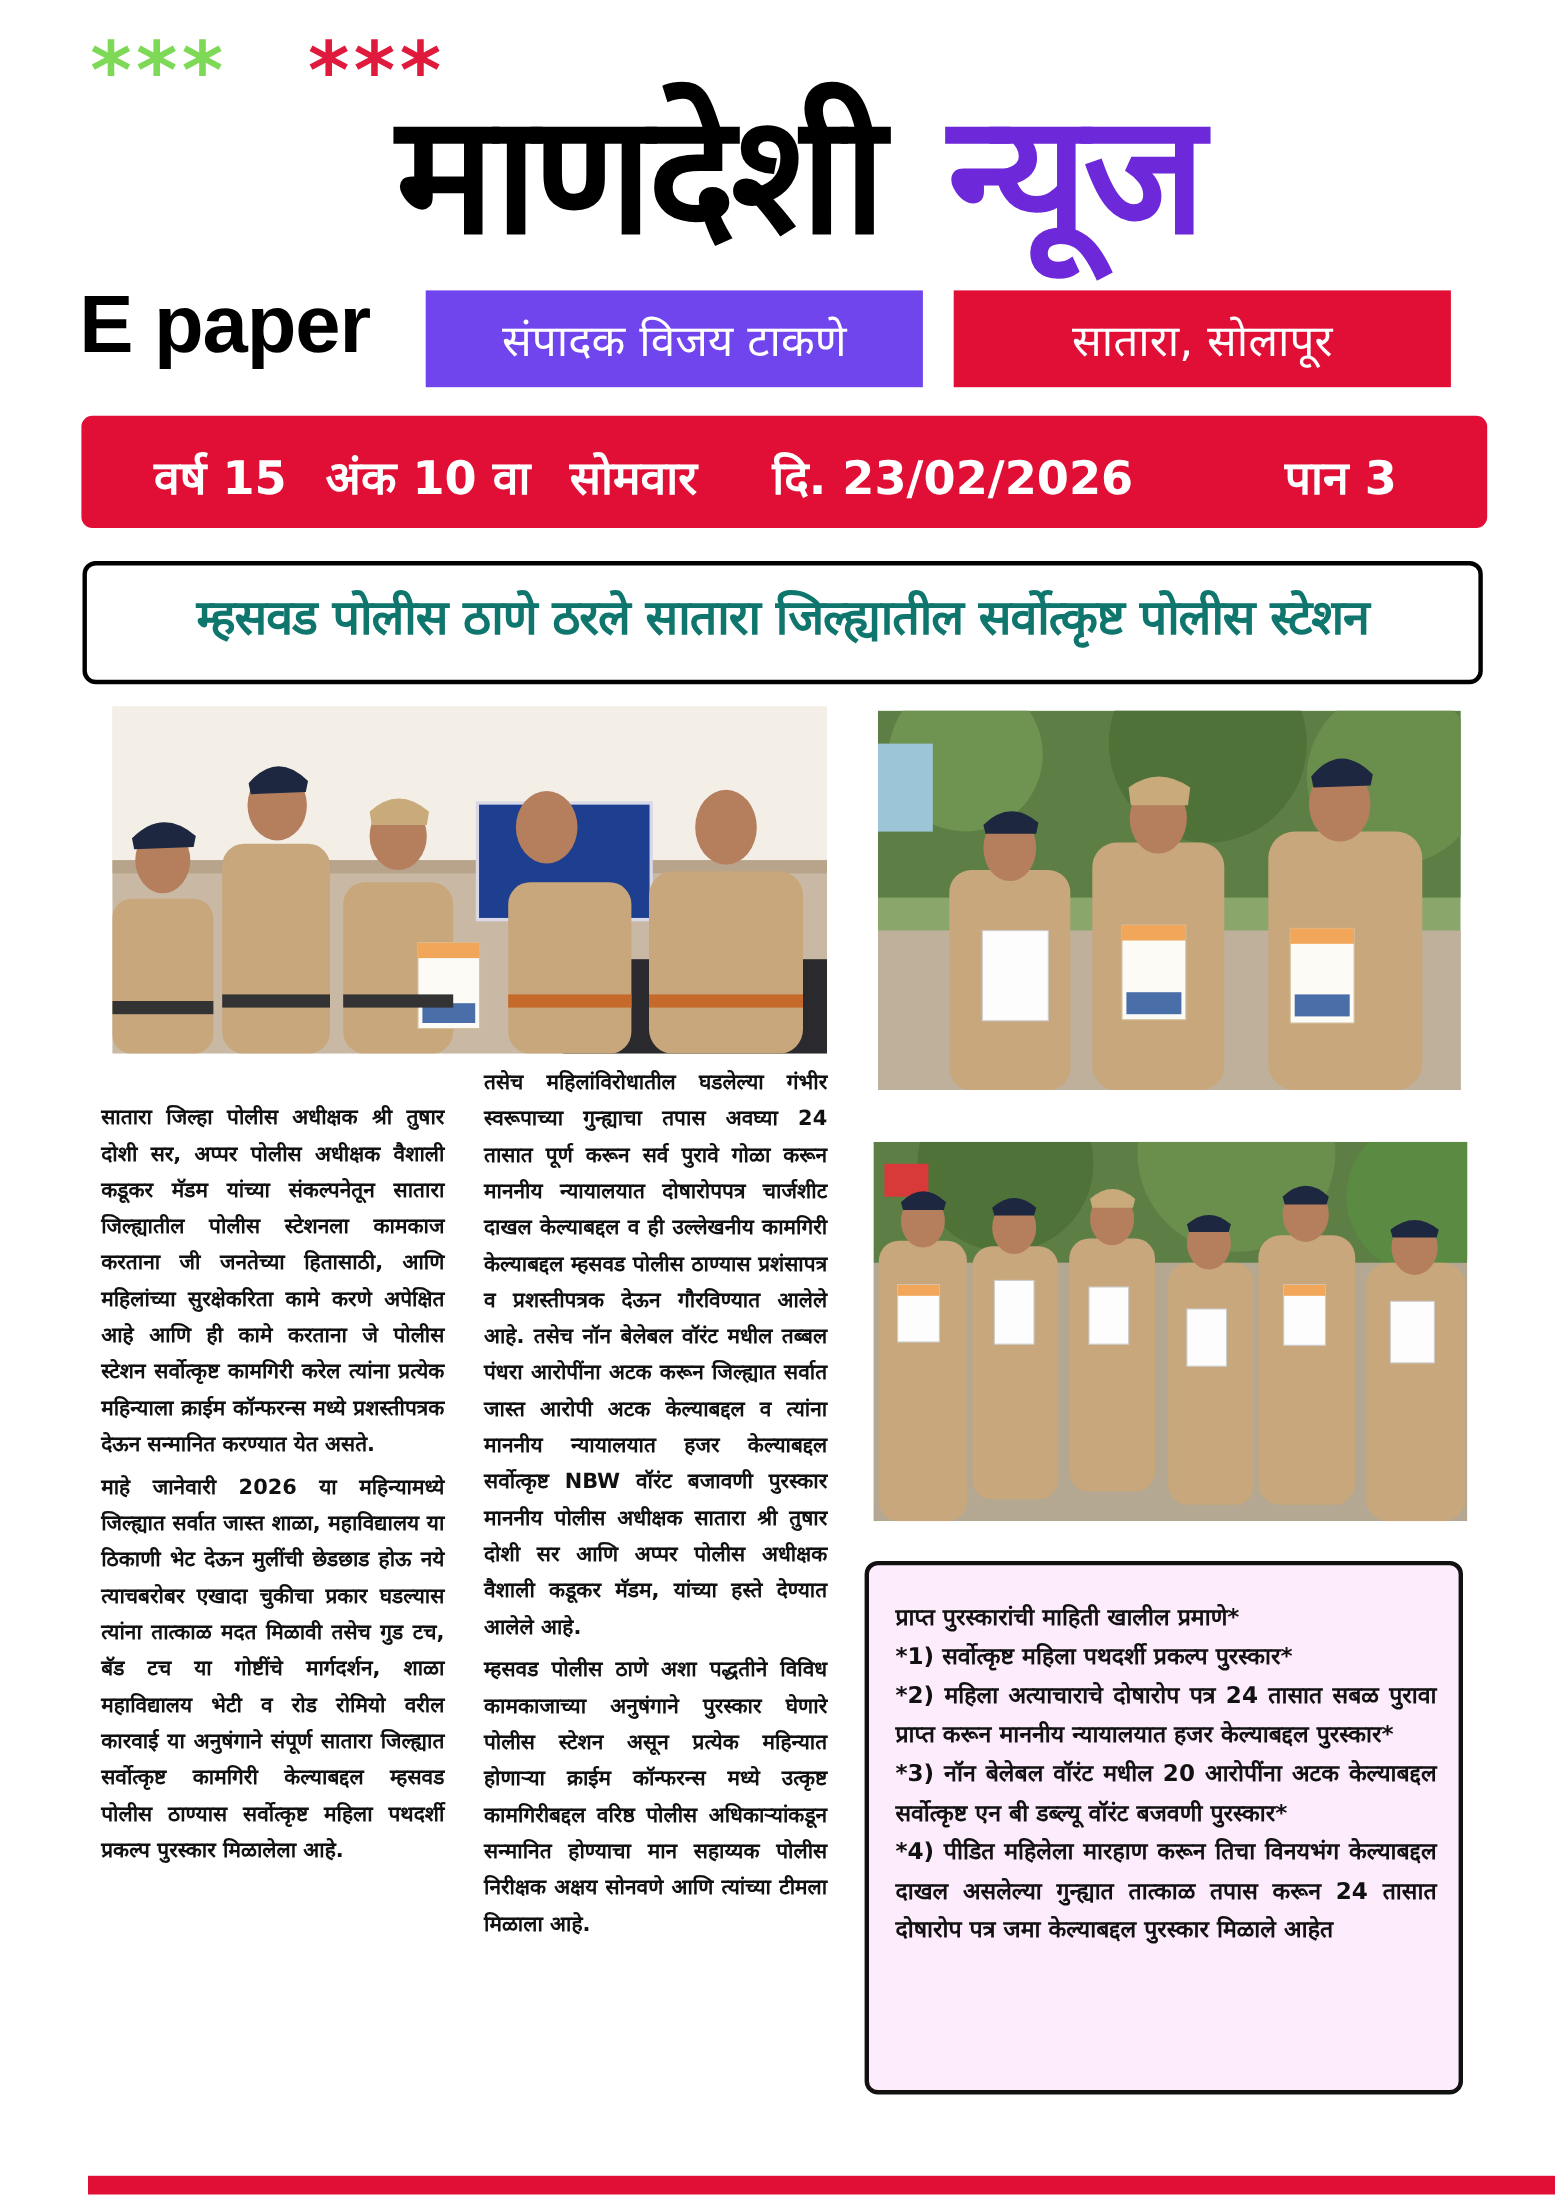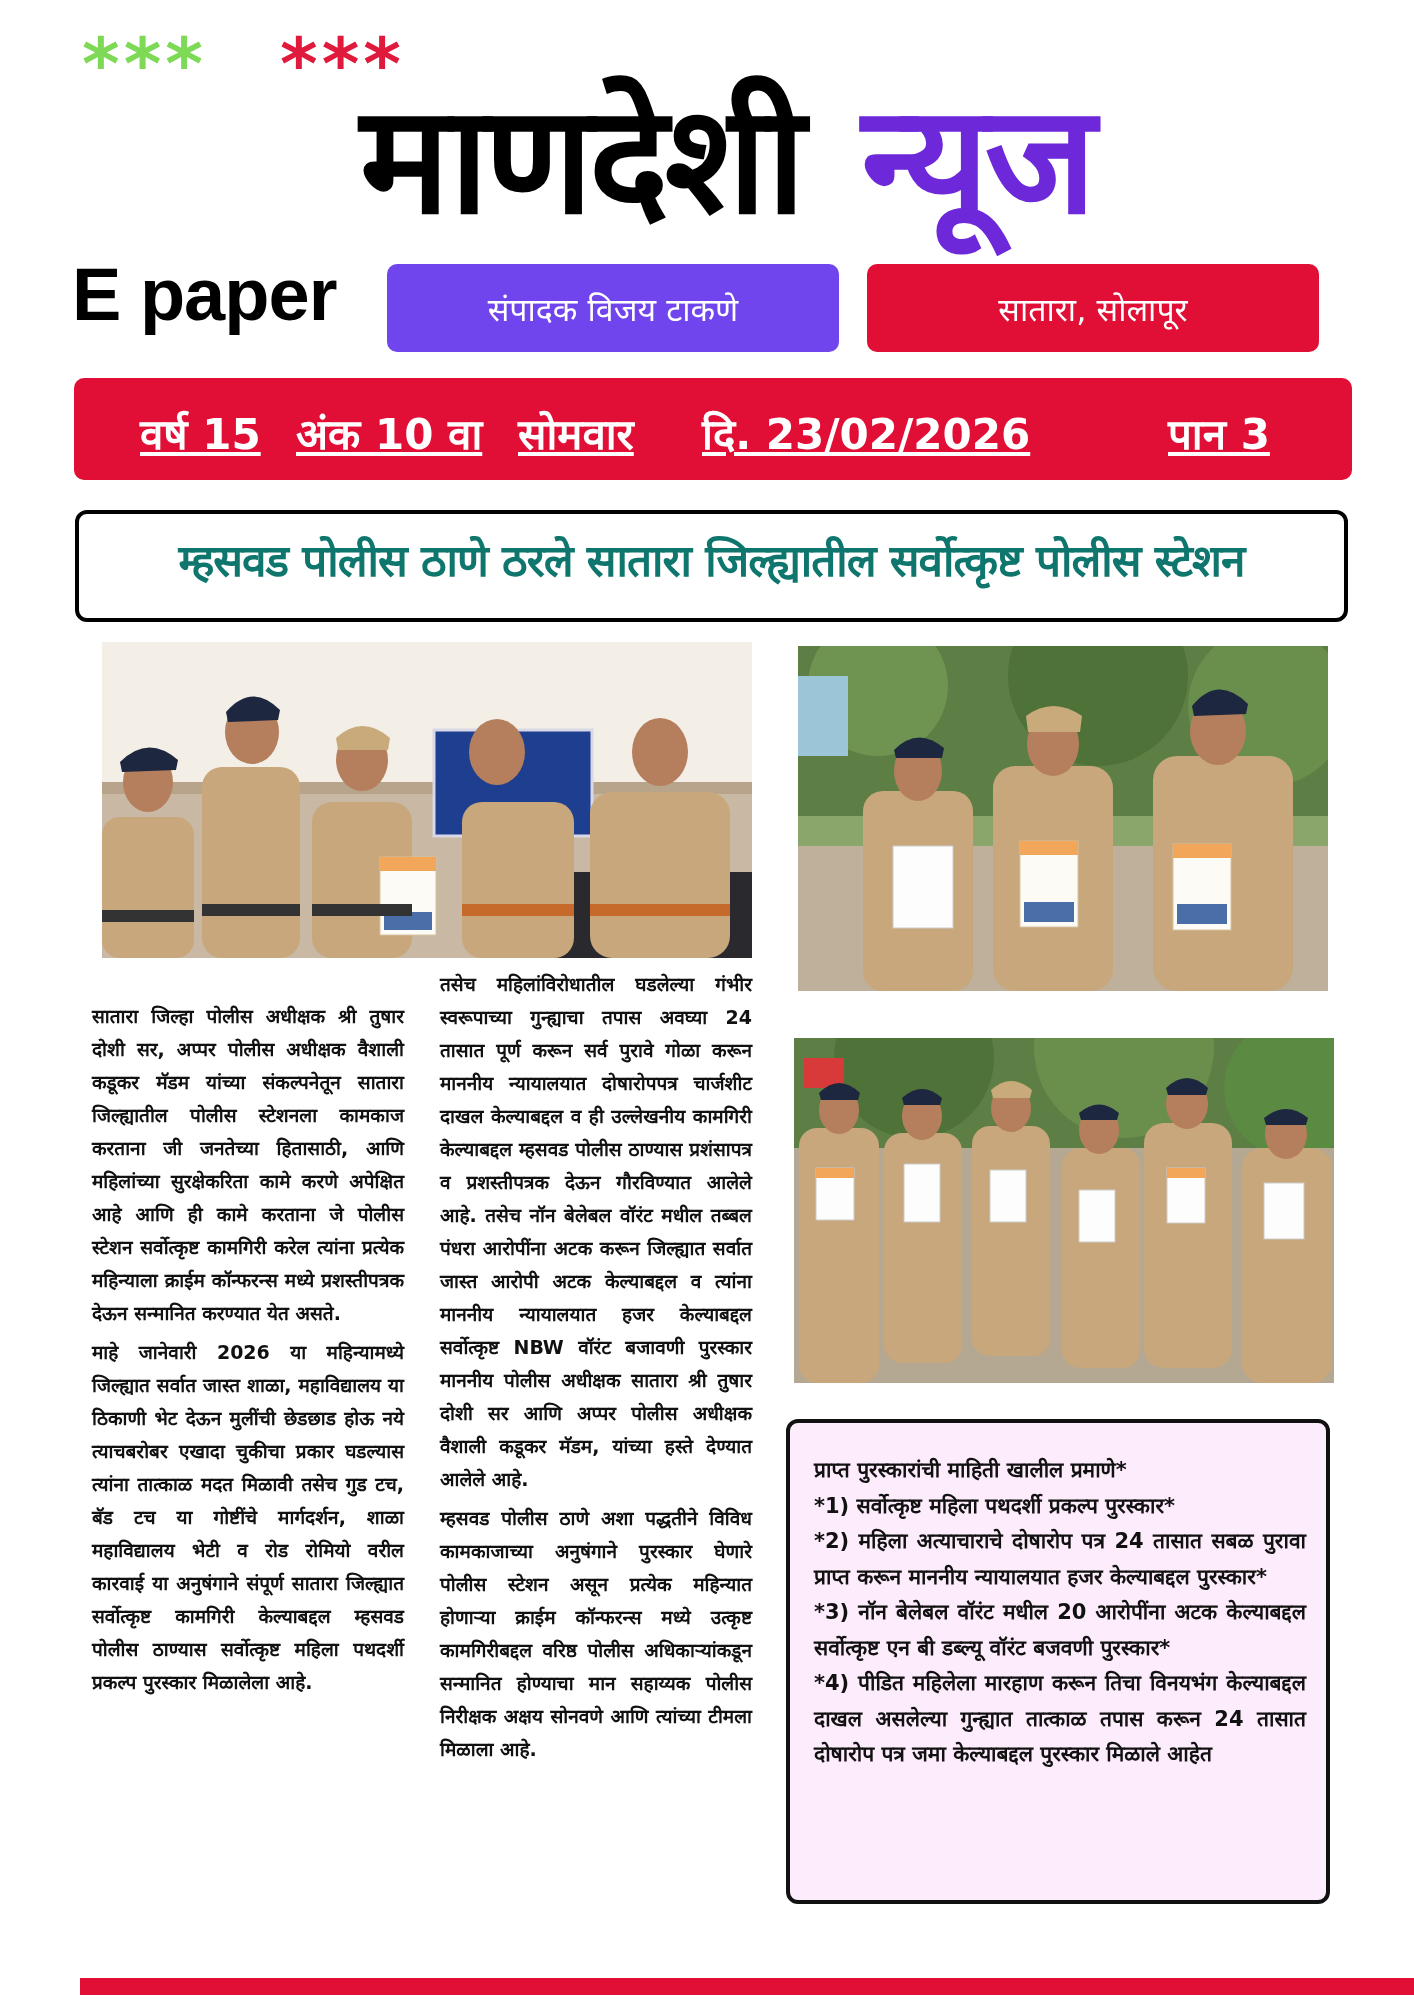--- a/index.html
+++ b/index.html
@@ -9,26 +9,26 @@
   .stars { position: absolute; top: 28px; font-size: 72px; font-weight: 900; letter-spacing: 4px; line-height: 1; font-family: "DejaVu Sans", sans-serif; }
   .stars.green { left: 82px; color: #7ed957; }
   .stars.red { left: 280px; color: #e01a3c; }
 
   .masthead { position: absolute; top: 70px; left: 360px; width: 900px; height: 180px; display: flex; align-items: center; }
   .mast-black { font-size: 150px; font-weight: 900; color: #000; line-height: 1; letter-spacing: -4px; font-family: "DejaVu Sans", sans-serif; }
   .mast-blue { font-size: 150px; font-weight: 900; color: #6d28d9; line-height: 1; margin-left: 60px; letter-spacing: -4px; font-family: "DejaVu Sans", sans-serif; }
 
   .epaper { position: absolute; top: 258px; left: 72px; font-size: 74px; font-weight: 700; color: #000; font-family: "Liberation Sans", sans-serif; letter-spacing: -1px; line-height: 1; }
 
-  .pill { position: absolute; top: 264px; height: 88px; border-radius: 10px; display: flex; align-items: center; justify-content: center; color: #fff; font-size: 32px; font-family: "DejaVu Sans", sans-serif; }
+  .pill { position: absolute; top: 264px; height: 88px; border-radius: 0; display: flex; align-items: center; justify-content: center; color: #fff; font-size: 40px; font-family: "DejaVu Sans", sans-serif; }
   .pill.editor { left: 387px; width: 452px; background: #7145ee; }
   .pill.place { left: 867px; width: 452px; background: #e10e35; }
 
   .issue-bar { position: absolute; top: 378px; left: 74px; width: 1278px; height: 102px; background: #e10e35; border-radius: 10px; color: #fff; font-weight: 700; font-size: 42px; font-family: "DejaVu Sans", sans-serif; }
-  .issue-bar span { position: absolute; top: 26px; white-space: nowrap; text-decoration: underline; }
+  .issue-bar span { position: absolute; top: 26px; white-space: nowrap; }
   .ib-year { left: 66px; }
   .ib-ank { left: 222px; }
   .ib-day { left: 444px; }
   .ib-date { left: 628px; }
   .ib-page { left: 1094px; }
 
   .headline { position: absolute; top: 510px; left: 75px; width: 1273px; height: 112px; border: 4px solid #000; border-radius: 12px; background: #fff; display: flex; align-items: center; justify-content: center; }
   .headline h1 { font-size: 44px; font-weight: 900; color: #0f766e; white-space: nowrap; font-family: "DejaVu Sans", sans-serif; letter-spacing: -1px; margin-top: -14px; }
 
   .photo { position: absolute; overflow: hidden; }

